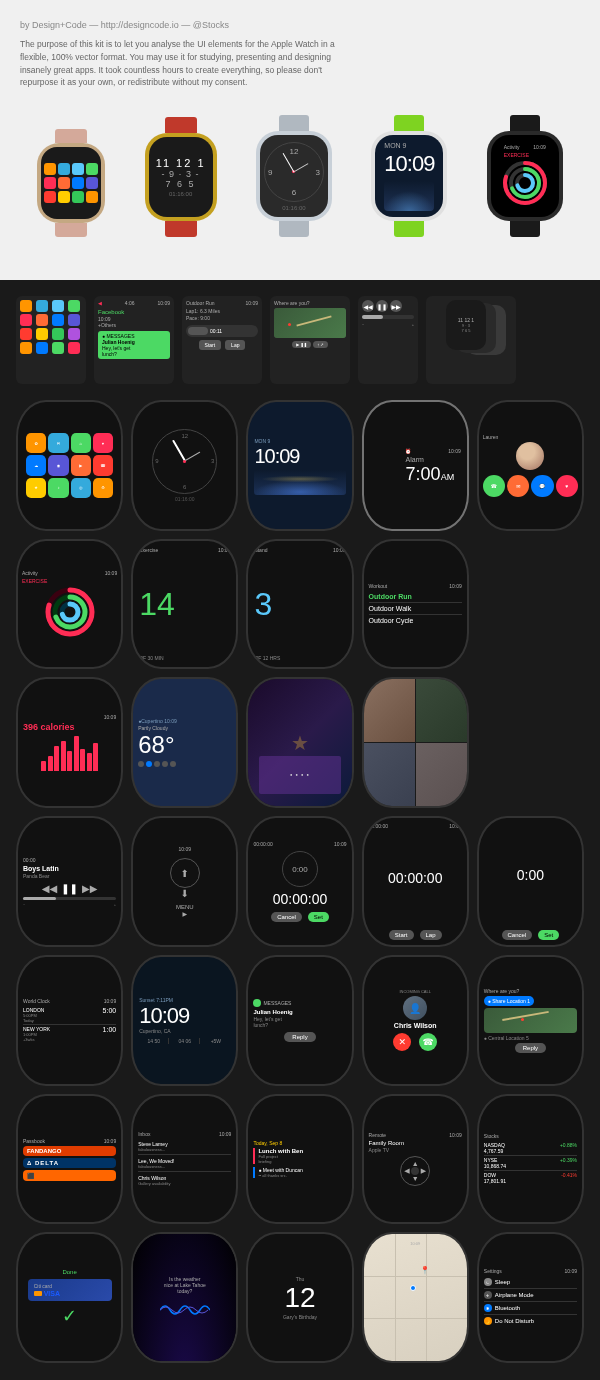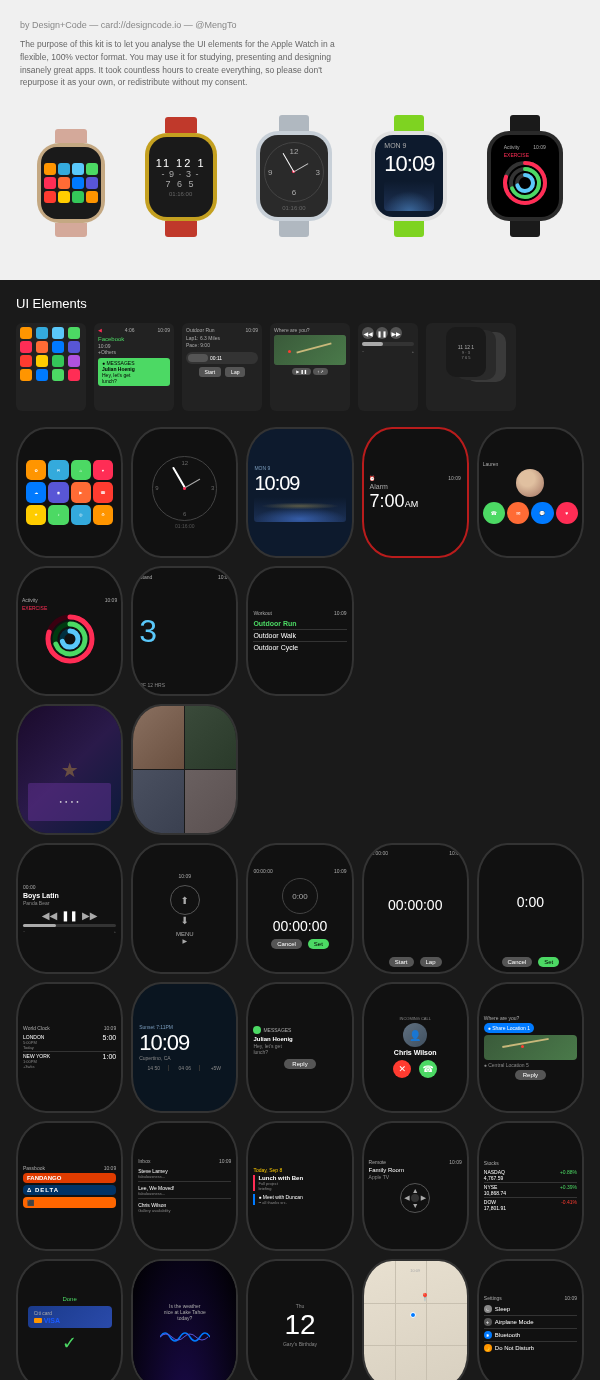--- a/index.html
+++ b/index.html
@@ -128,21 +128,21 @@
       background: #222;
       border-radius: 6px;
       padding: 4px;
       flex-shrink: 0;
     }
   </style>
 </head>
 <body>
 
 <div class="top-section">
-  <div class="app-subtitle">by Design+Code — card://designcode.io — @MengTo</div>
+  <div class="app-subtitle">by Design+Code — http://designcode.io — @Stocks</div>
   <div class="app-description">The purpose of this kit is to let you analyse the UI elements for the Apple Watch in a flexible, 100% vector format. You may use it for studying, presenting and designing insanely great apps. It took countless hours to create everything, so please don't repurpose it as your own, or redistribute without my consent.</div>
 
   <div class="watch-row">
 
     <div class="top-watch">
       <div style="width:32px;height:14px;background:#d4a99a;border-radius:3px 3px 0 0;margin:0 auto;"></div>
       <div class="tw-body" style="background:#c4a882;width:68px;height:80px;">
         <div class="tw-screen" style="background:#1a1a1a;width:60px;height:72px;border-radius:16px;">
           <div style="display:grid;grid-template-columns:repeat(4,1fr);gap:2px;padding:3px;width:100%;">
             <div style="aspect-ratio:1;border-radius:25%;background:#ff9500;"></div>
@@ -238,21 +238,20 @@
         </div>
       </div>
       <div style="width:30px;height:16px;background:#1a1a1a;border-radius:0 0 3px 3px;margin:0 auto;"></div>
     </div>
 
   </div>
 </div>
 
 <div class="dark-section">
 
-  <div class="section-label">UI Elements</div>
 
   <div class="ui-elements-row">
 
     <div class="ui-box" style="width:70px;">
       <div style="display:grid;grid-template-columns:repeat(4,1fr);gap:2px;">
         <div style="width:12px;height:12px;border-radius:3px;background:#ff9500;"></div>
         <div style="width:12px;height:12px;border-radius:3px;background:#34aadc;"></div>
         <div style="width:12px;height:12px;border-radius:3px;background:#5ac8fa;"></div>
         <div style="width:12px;height:12px;border-radius:3px;background:#4cd964;"></div>
         <div style="width:12px;height:12px;border-radius:3px;background:#ff2d55;"></div>
@@ -393,21 +392,21 @@
           <span style="font-size:5px;color:#7a9bbb;">MON 9</span>
         </div>
         <div style="font-size:20px;font-weight:200;color:#fff;letter-spacing:-1px;line-height:1;">10:09</div>
         <div style="width:100%;height:25px;margin-top:4px;background:linear-gradient(180deg,transparent,rgba(60,100,180,0.3));border-radius:3px;overflow:hidden;position:relative;">
           <div style="position:absolute;bottom:0;width:100%;height:15px;background:radial-gradient(ellipse at 50% 80%,rgba(80,140,255,0.5) 0%,transparent 70%);"></div>
           <div style="position:absolute;top:5px;left:0;right:0;height:8px;background:radial-gradient(ellipse at 50% 50%,rgba(255,220,100,0.3) 0%,transparent 60%);"></div>
         </div>
       </div>
     </div>
 
-    <div class="mini-watch screen-black" style="border-radius:28%;border:2px solid #b91c1c;">
+    <div class="mini-watch screen-black" style="border-radius:28%;border:2px solid #737373;padding-left:36px;">
       <div class="watch-screen" style="flex-direction:column;align-items:flex-start;padding:6px;">
         <div style="display:flex;justify-content:space-between;width:100%;margin-bottom:2px;">
           <span style="font-size:5px;color:#aaa;">⏰</span>
           <span style="font-size:5px;color:#aaa;">10:09</span>
         </div>
         <div style="font-size:7px;color:#aaa;margin-bottom:2px;">Alarm</div>
         <div style="font-size:18px;font-weight:200;color:#fff;line-height:1;">7:00<span style="font-size:9px;">AM</span></div>
       </div>
     </div>
 
@@ -444,20 +443,30 @@
           <circle cx="26" cy="26" r="22" fill="none" stroke="#ff2d55" stroke-width="5" stroke-dasharray="110 28" stroke-linecap="round" transform="rotate(-90 26 26)"></circle>
           <circle cx="26" cy="26" r="15" fill="none" stroke="#003a10" stroke-width="5"></circle>
           <circle cx="26" cy="26" r="15" fill="none" stroke="#4cd964" stroke-width="5" stroke-dasharray="65 29" stroke-linecap="round" transform="rotate(-90 26 26)"></circle>
           <circle cx="26" cy="26" r="8" fill="none" stroke="#003040" stroke-width="5"></circle>
           <circle cx="26" cy="26" r="8" fill="none" stroke="#5ac8fa" stroke-width="5" stroke-dasharray="35 15" stroke-linecap="round" transform="rotate(-90 26 26)"></circle>
         </svg>
       </div>
     </div>
 
 
+    <div class="mini-watch screen-black" style="border-radius:28%;border:2px solid #333;">
+      <div class="watch-screen" style="flex-direction:column;align-items:flex-start;padding:6px;">
+        <div style="display:flex;justify-content:space-between;width:100%;margin-bottom:2px;">
+          <span style="font-size:5px;color:#aaa;">Exercise</span>
+          <span style="font-size:5px;color:#aaa;">10:09</span>
+        </div>
+        <div style="font-size:32px;font-weight:200;color:#4cd964;line-height:1;margin:auto 0;">14</div>
+        <div style="font-size:5px;color:#888;margin-top:2px;">OF 30 MIN</div>
+      </div>
+    </div>
 
     <div class="mini-watch screen-black" style="border-radius:28%;border:2px solid #333;">
       <div class="watch-screen" style="flex-direction:column;align-items:flex-start;padding:6px;">
         <div style="display:flex;justify-content:space-between;width:100%;margin-bottom:2px;">
           <span style="font-size:5px;color:#aaa;">Stand</span>
           <span style="font-size:5px;color:#aaa;">10:09</span>
         </div>
         <div style="font-size:32px;font-weight:200;color:#5ac8fa;line-height:1;margin:auto 0;">3</div>
         <div style="font-size:5px;color:#888;margin-top:2px;">OF 12 HRS</div>
       </div>
@@ -473,21 +482,55 @@
         <div style="font-size:7px;color:#fff;padding:2px 0;border-bottom:1px solid #333;width:100%;">Outdoor Walk</div>
         <div style="font-size:7px;color:#fff;padding:2px 0;width:100%;">Outdoor Cycle</div>
       </div>
     </div>
 
   </div>
 
   <div class="watch-grid">
 
 
-
+    <div class="mini-watch screen-black" style="border-radius:28%;border:2px solid #333;">
+      <div class="watch-screen" style="flex-direction:column;align-items:flex-start;padding:5px;">
+        <div style="display:flex;justify-content:space-between;width:100%;margin-bottom:2px;">
+          <span style="font-size:5px;color:#aaa;"></span>
+          <span style="font-size:5px;color:#aaa;">10:09</span>
+        </div>
+        <div style="font-size:9px;color:#ff2d55;font-weight:600;">396 calories</div>
+        <div style="display:flex;align-items:flex-end;gap:1.5px;height:35px;margin-top:4px;align-self:center;">
+          <div style="width:5px;height:10px;background:#ff2d55;border-radius:1px 1px 0 0;"></div>
+          <div style="width:5px;height:15px;background:#ff2d55;border-radius:1px 1px 0 0;"></div>
+          <div style="width:5px;height:25px;background:#ff2d55;border-radius:1px 1px 0 0;"></div>
+          <div style="width:5px;height:30px;background:#ff2d55;border-radius:1px 1px 0 0;"></div>
+          <div style="width:5px;height:20px;background:#ff2d55;border-radius:1px 1px 0 0;"></div>
+          <div style="width:5px;height:35px;background:#ff2d55;border-radius:1px 1px 0 0;"></div>
+          <div style="width:5px;height:22px;background:#ff2d55;border-radius:1px 1px 0 0;"></div>
+          <div style="width:5px;height:18px;background:#ff2d55;border-radius:1px 1px 0 0;"></div>
+          <div style="width:5px;height:28px;background:#ff2d55;border-radius:1px 1px 0 0;"></div>
+        </div>
+      </div>
+    </div>
+
+    <div class="mini-watch screen-black" style="border-radius:28%;border:2px solid #333;background:#1a2a4a;">
+      <div class="watch-screen" style="flex-direction:column;align-items:flex-start;padding:5px;">
+        <div style="font-size:5px;color:#7a9bbb;margin-bottom:1px;">●Cupertino 10:09</div>
+        <div style="font-size:5px;color:#aaa;margin-bottom:2px;">Partly Cloudy</div>
+        <div style="font-size:24px;font-weight:200;color:#fff;line-height:1;">68°</div>
+        <div style="display:flex;gap:2px;margin-top:4px;">
+          <div style="width:6px;height:6px;border-radius:50%;background:#555;"></div>
+          <div style="width:6px;height:6px;border-radius:50%;background:#007aff;"></div>
+          <div style="width:6px;height:6px;border-radius:50%;background:#555;"></div>
+          <div style="width:6px;height:6px;border-radius:50%;background:#555;"></div>
+          <div style="width:6px;height:6px;border-radius:50%;background:#555;"></div>
+        </div>
+      </div>
+    </div>
 
     <div class="mini-watch" style="border-radius:28%;border:2px solid #333;overflow:hidden;">
       <div style="width:100%;height:100%;background:linear-gradient(135deg,#1a0a2a,#2a1a4a,#0a1a3a);display:flex;align-items:center;justify-content:center;position:relative;">
         <div style="position:absolute;bottom:10%;width:80%;height:30%;background:rgba(100,50,150,0.5);border-radius:2px;display:flex;align-items:center;justify-content:center;">
           <div style="font-size:4px;color:#ddd;letter-spacing:1px;">● ● ● ●</div>
         </div>
         <div style="font-size:20px;color:rgba(255,200,50,0.3);">★</div>
       </div>
     </div>
 

